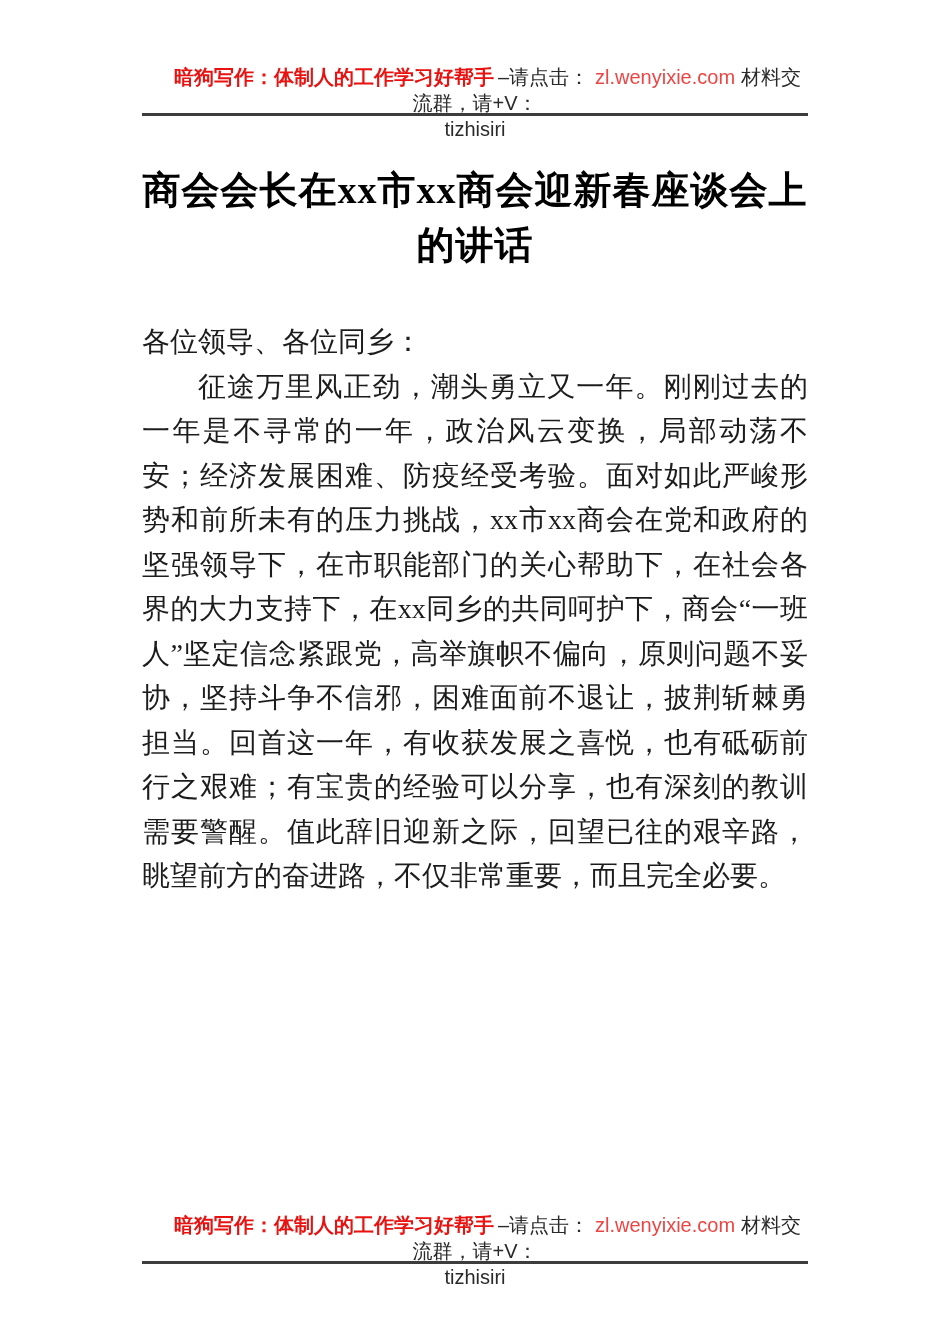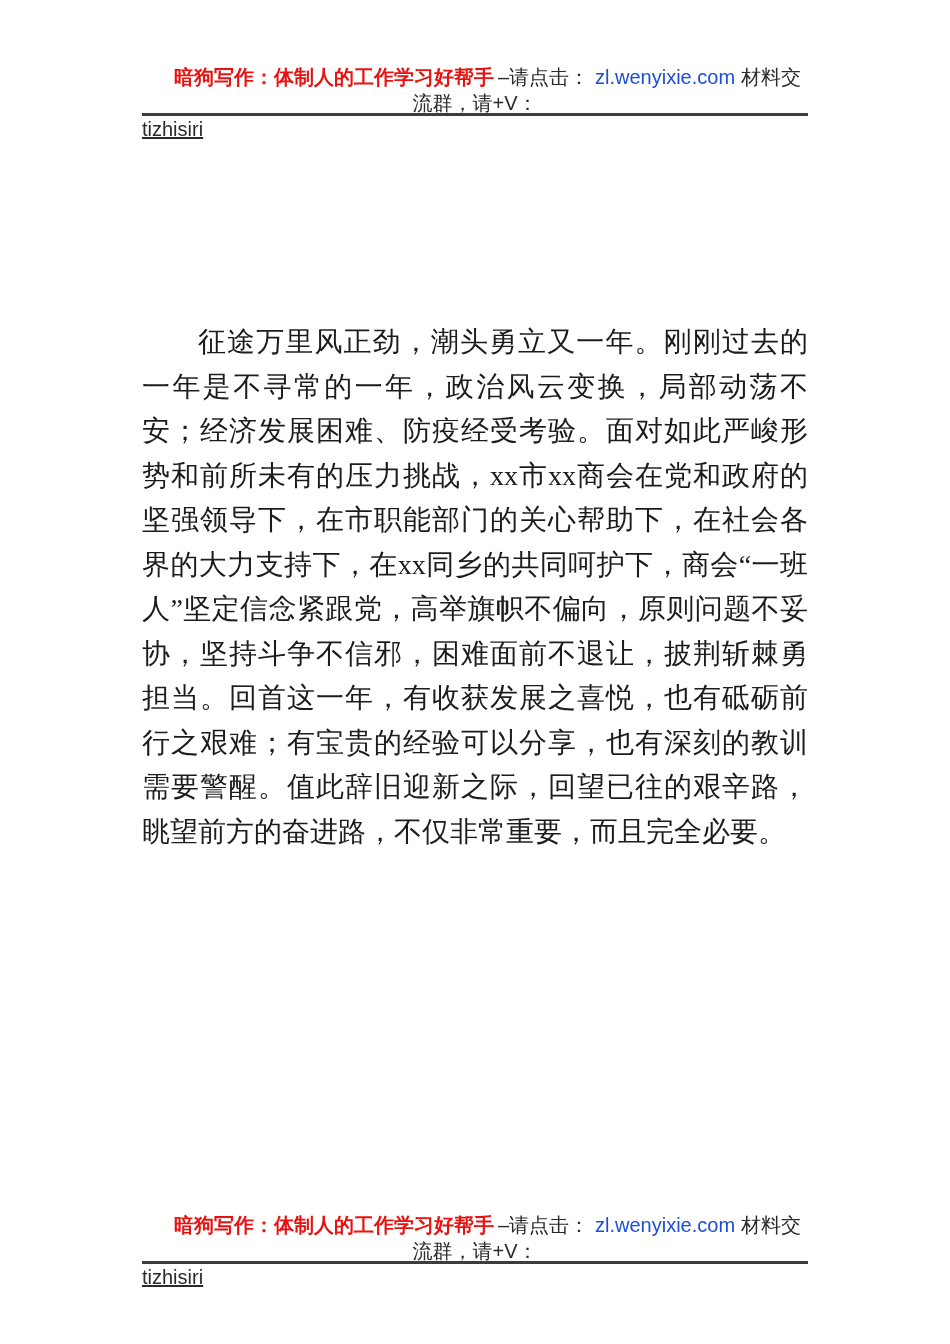--- a/index.html
+++ b/index.html
@@ -25,23 +25,23 @@
     font-family: "Liberation Sans", "DejaVu Sans", sans-serif;
     font-size: 20px;
     line-height: 26px;
     color: #2a2a2a;
     white-space: normal;
   }
   .banner-top { top: 64px; }
   .banner-bottom { top: 1212px; }
   .banner .brand { color: #e81210; font-weight: bold; margin-left: 25px; }
   .banner .prompt { color: #2a2a2a; margin-left: 4px; }
-  .banner .link { color: #1d4ed8; text-decoration: none; margin: 0 6px; cursor: pointer; }
+  .banner .link { color: #ef4444; text-decoration: none; margin: 0 6px; cursor: pointer; }
   .banner .suffix { color: #2a2a2a; }
-  .banner .line2 { text-align: left; text-decoration: underline; }
+  .banner .line2 { text-align: center; }
   .rule {
     position: absolute;
     left: 142px;
     width: 666px;
     height: 3px;
     background: #3d3d3d;
   }
   .rule-top { top: 113px; }
   .rule-bottom { top: 1261px; }
   
@@ -78,22 +78,24 @@
 <body>
 
 <div class="page">
 
   <div class="banner banner-top">
     <div class="line1"><span class="brand">暗狗写作：体制人的工作学习好帮手</span><span class="prompt">–请点击：</span><a class="link">zl.wenyixie.com</a><span class="suffix">材料交流群，请+V：</span></div>
     <div class="line2"><span>tizhisiri</span></div>
   </div>
   <div class="rule rule-top"></div>
 
+  <h1 class="title">商会会长在xx市xx商会迎新春座谈会上的讲话</h1>
 
   <div class="doc-body">
+    <p class="salutation">各位领导、各位同乡：</p>
     <p class="indent">征途万里风正劲，潮头勇立又一年。刚刚过去的一年是不寻常的一年，政治风云变换，局部动荡不安；经济发展困难、防疫经受考验。面对如此严峻形势和前所未有的压力挑战，xx市xx商会在党和政府的坚强领导下，在市职能部门的关心帮助下，在社会各界的大力支持下，在xx同乡的共同呵护下，商会“一班人”坚定信念紧跟党，高举旗帜不偏向，原则问题不妥协，坚持斗争不信邪，困难面前不退让，披荆斩棘勇担当。回首这一年，有收获发展之喜悦，也有砥砺前行之艰难；有宝贵的经验可以分享，也有深刻的教训需要警醒。值此辞旧迎新之际，回望已往的艰辛路，眺望前方的奋进路，不仅非常重要，而且完全必要。</p>
   </div>
 
   <div class="banner banner-bottom">
     <div class="line1"><span class="brand">暗狗写作：体制人的工作学习好帮手</span><span class="prompt">–请点击：</span><a class="link">zl.wenyixie.com</a><span class="suffix">材料交流群，请+V：</span></div>
     <div class="line2"><span>tizhisiri</span></div>
   </div>
   <div class="rule rule-bottom"></div>
 
 </div>

